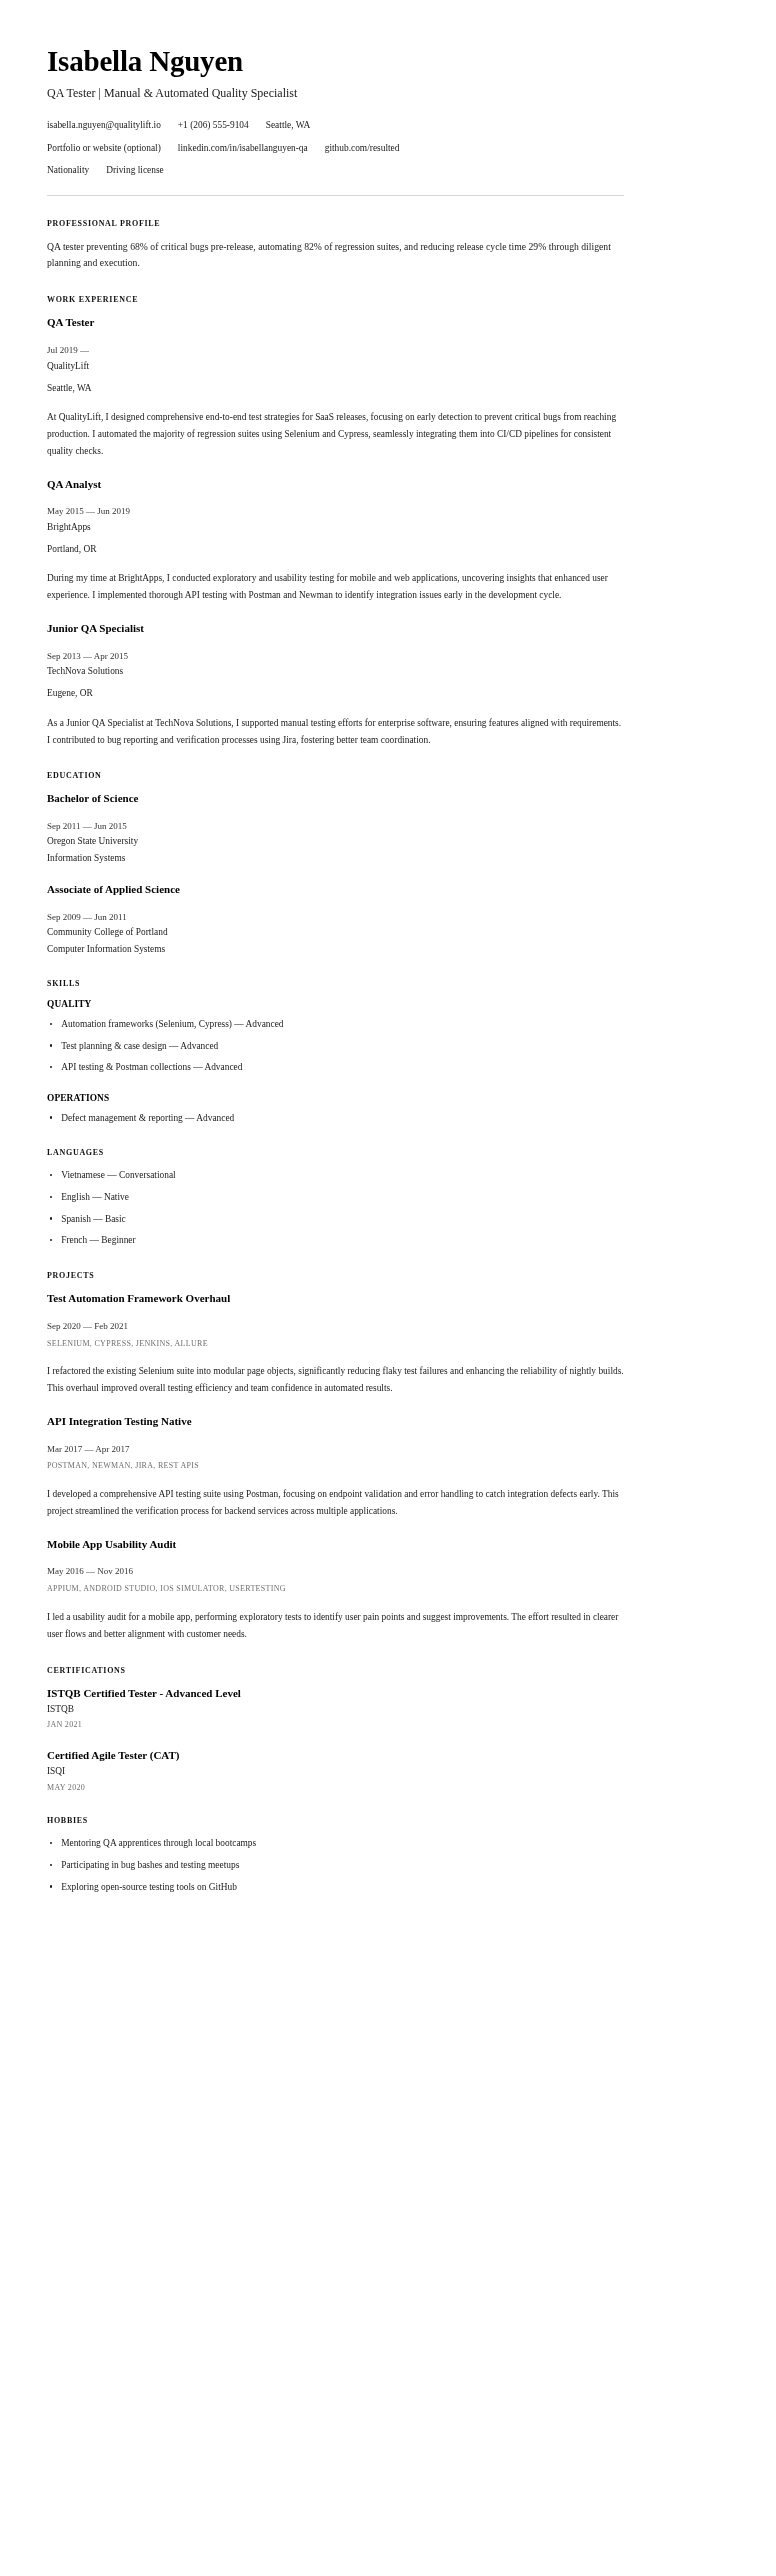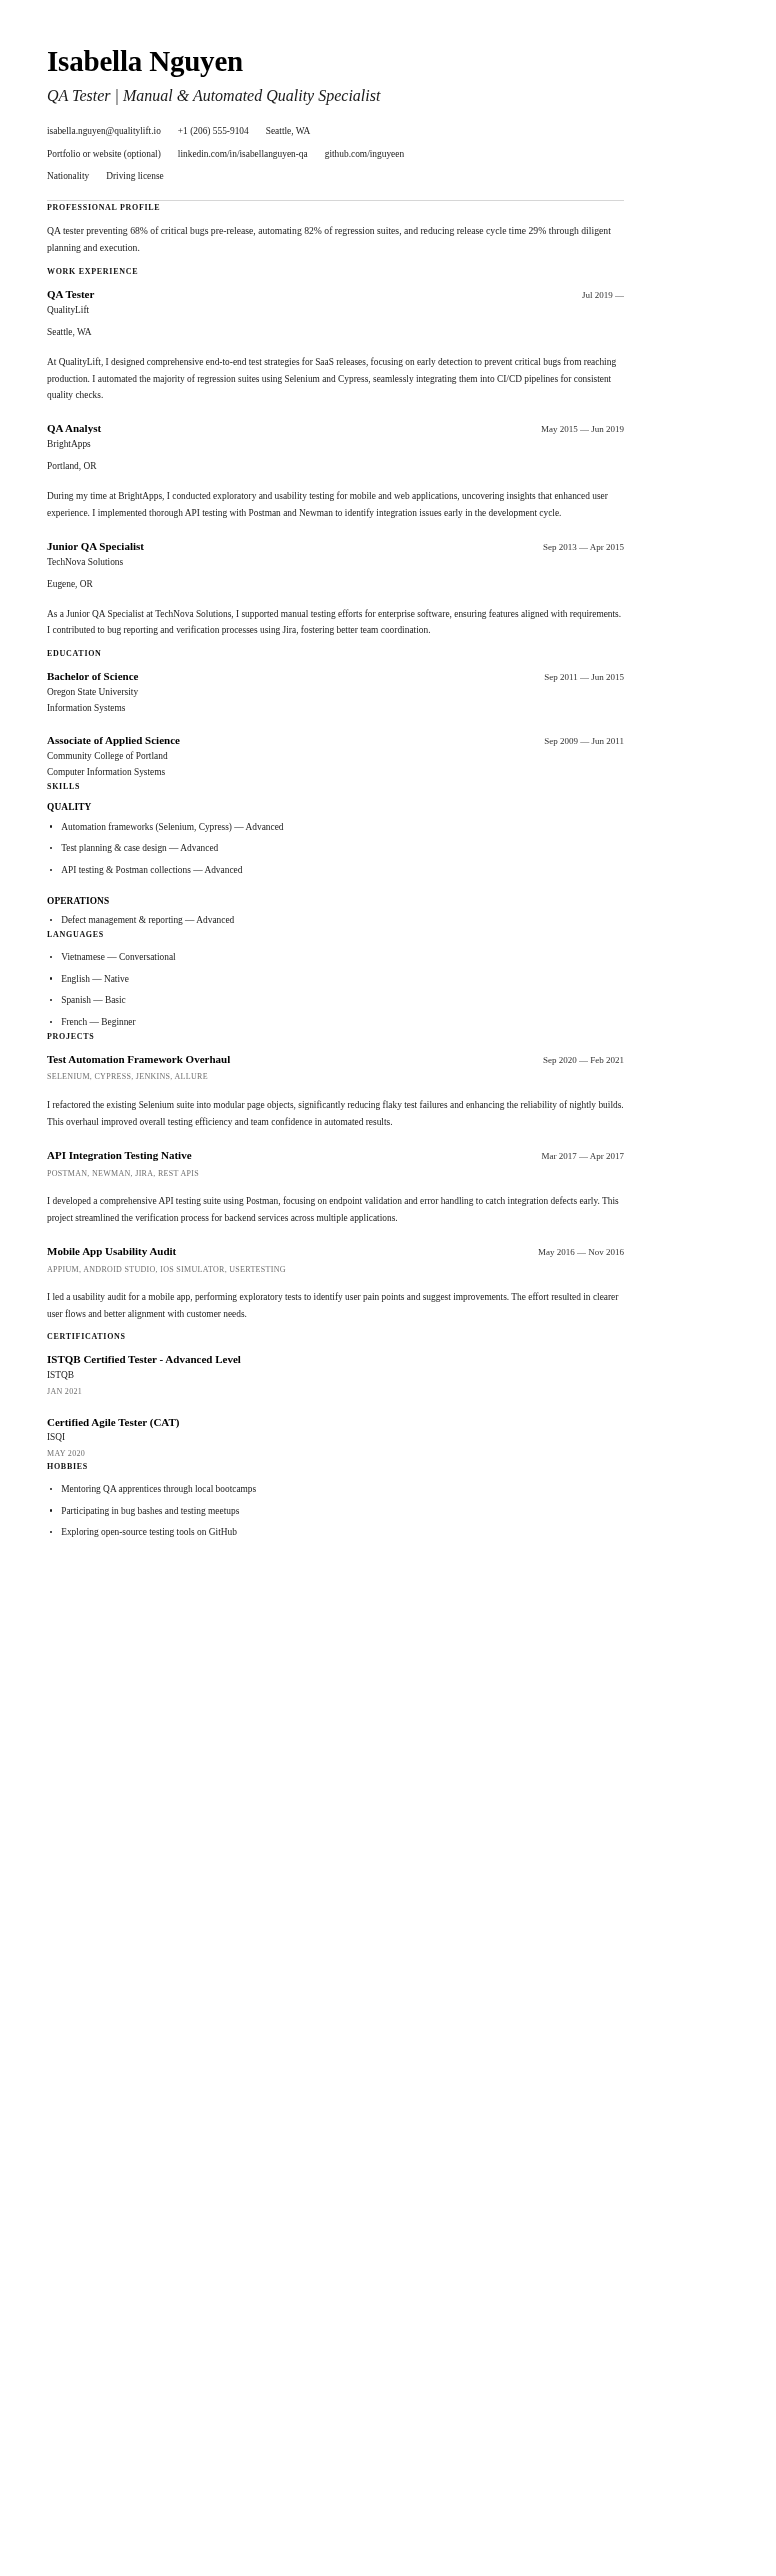--- a/index.html
+++ b/index.html
@@ -24,26 +24,25 @@
   
   .name {
     font-size: 29px;
     font-weight: 700;
     letter-spacing: -0.2px;
     line-height: 1.08;
     margin: 6.5px 0 0 0;
     color: #000000;
   }
   .headline {
-    font-size: 16px;
+    font-size: 12px;
     font-weight: 400;
     color: #1a1a1a;
     margin-top: 7.8px;
     line-height: 1.4;
-    font-style: italic;
   }
   .contact-rows {
     margin-top: 17px;
   }
   .contact-row {
     display: flex;
     flex-wrap: wrap;
     align-items: baseline;
     column-gap: 17px;
     row-gap: 0;
@@ -54,21 +53,21 @@
   }
   .contact-row .ci { white-space: nowrap; }
 
   .rule {
     border: 0;
     border-top: 0.6px solid #d6d6d6;
     margin: 17px 0 0 0;
   }
 
   
-  .section { margin-top: 2px; }
+  .section { margin-top: 23px; }
   .section-title {
     font-size: 8px;
     font-weight: 700;
     letter-spacing: 0.7px;
     text-transform: uppercase;
     color: #111111;
     margin-bottom: 11px;
   }
   .summary {
     font-size: 9.7px;
@@ -78,20 +77,21 @@
   }
 
   
   .entry { margin-bottom: 17px; }
   .entry:last-child { margin-bottom: 0; }
   .entry-head {
     display: flex;
     justify-content: space-between;
     align-items: baseline;
     gap: 15.5px;
+    flex-direction: column;
   }
   .entry-title {
     font-size: 11px;
     font-weight: 700;
     color: #000000;
     line-height: 1.3;
   }
   .entry-date {
     font-size: 9px;
     color: #333333;
@@ -188,21 +188,21 @@
 
     <div class="contact-rows">
       <div class="contact-row">
         <span class="ci">isabella.nguyen@qualitylift.io</span>
         <span class="ci">+1 (206) 555-9104</span>
         <span class="ci">Seattle, WA</span>
       </div>
       <div class="contact-row">
         <span class="ci">Portfolio or website (optional)</span>
         <span class="ci">linkedin.com/in/isabellanguyen-qa</span>
-        <span class="ci">github.com/inguyeen</span>
+        <span class="ci">github.com/resulted</span>
       </div>
       <div class="contact-row">
         <span class="ci">Nationality</span>
         <span class="ci">Driving license</span>
       </div>
     </div>
   </header>
 
   <hr class="rule">
 

